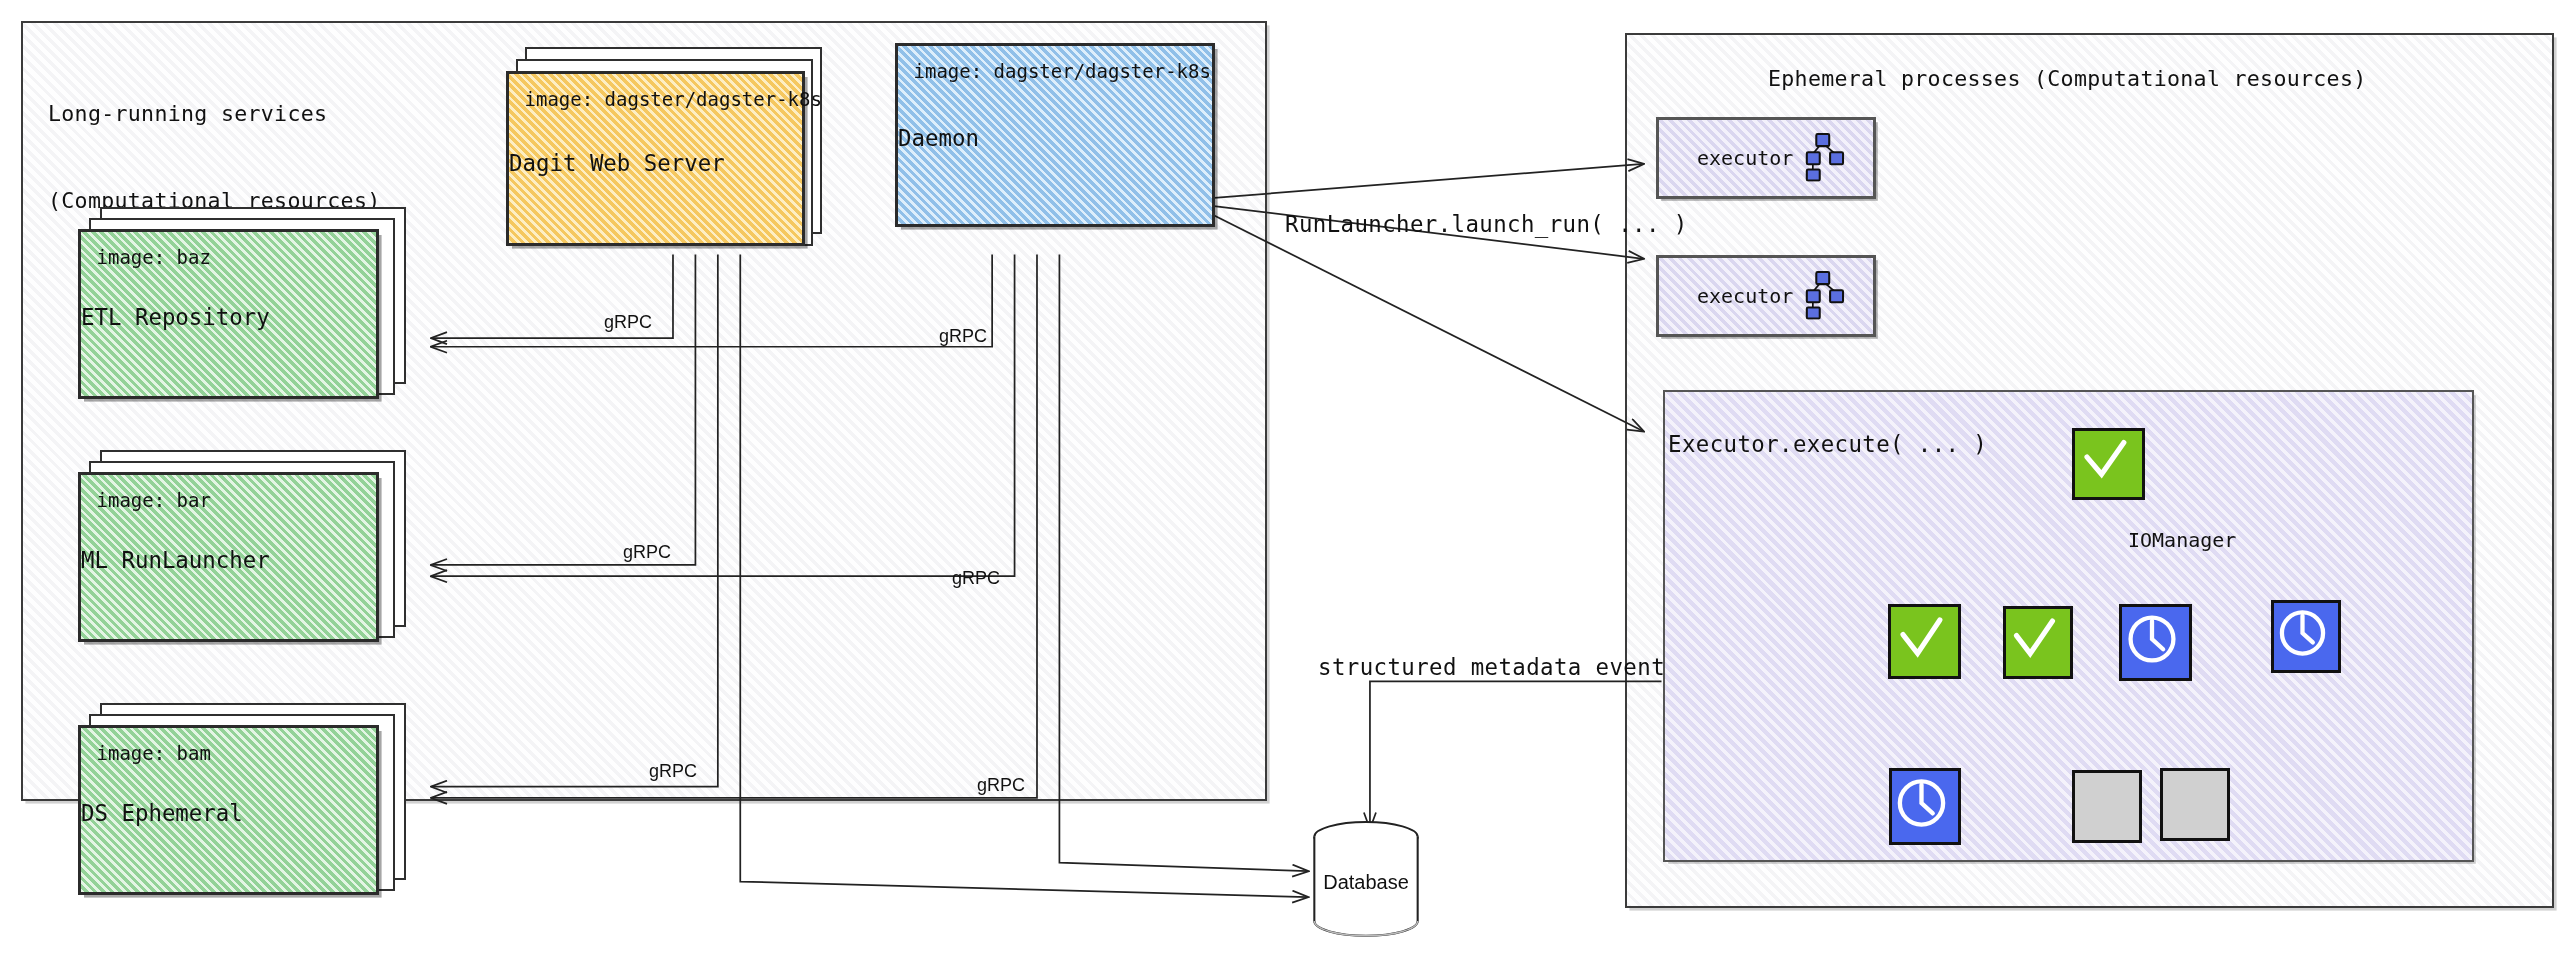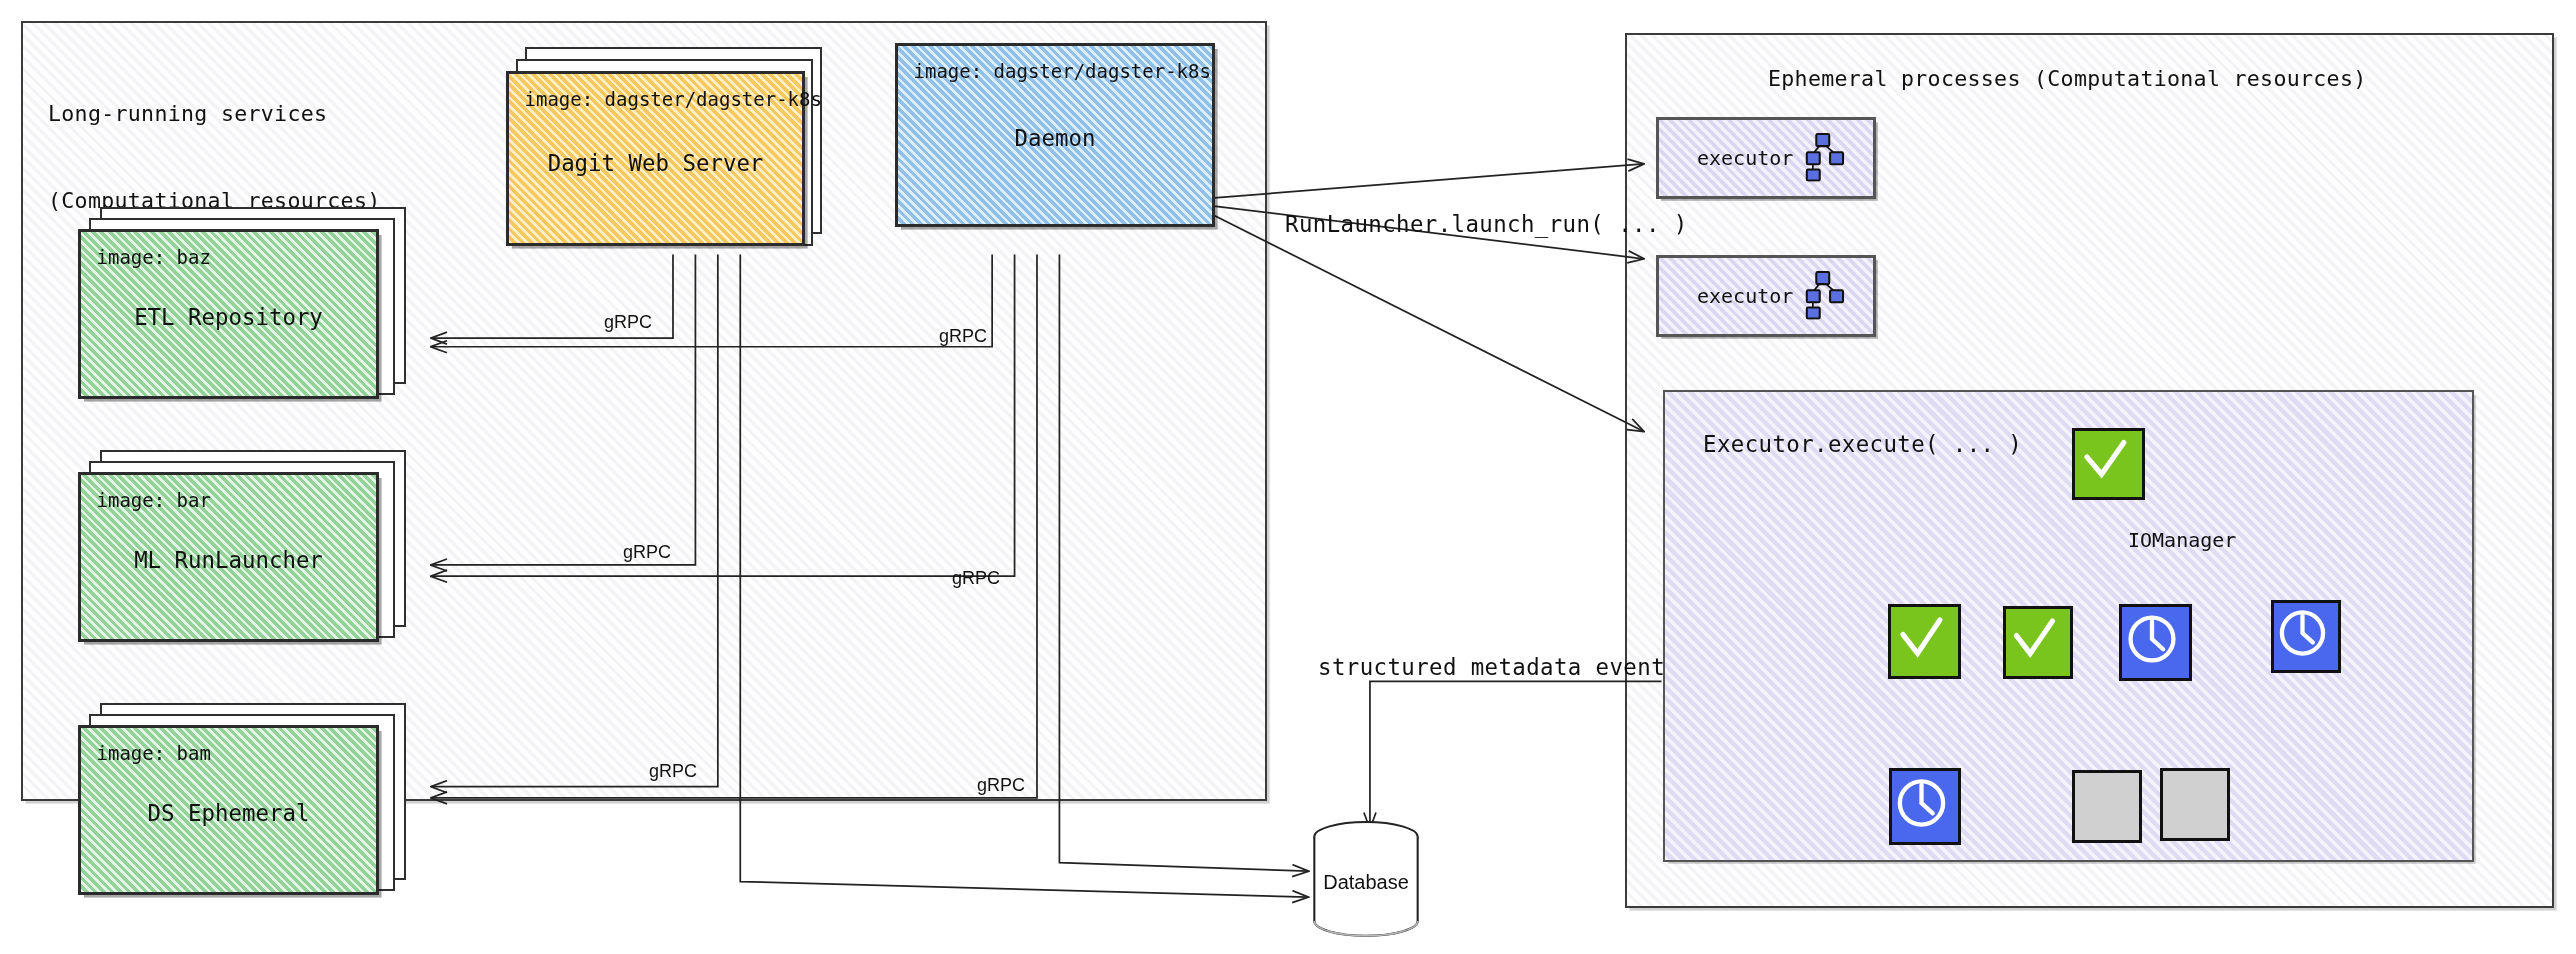--- a/index.html
+++ b/index.html
@@ -62,21 +62,21 @@
       rgba(120,175,225,.0) 0px, rgba(120,175,225,.0) 2.6px,
       rgba(125,180,228,.8) 2.6px, rgba(125,180,228,.8) 6px);
   }
   .hatch-lav{
     background-color:#f3f1fb;
     background-image:repeating-linear-gradient(45deg,
       rgba(190,185,225,.0) 0px, rgba(190,185,225,.0) 3.5px,
       rgba(198,193,230,.55) 3.5px, rgba(198,193,230,.55) 7px);
   }
   .card .t1{position:absolute;left:15.5px;top:14px;}
-  .card .t2{position:absolute;left:0;right:0;text-align:center;}
+  .card .t2{position:absolute;left:0;right:0;}
 
   
   .exec-card{
     position:absolute;border:3.5px solid #555;
     box-shadow:3.5px 3.5px 0 -1.7px rgba(0,0,0,.3);
     display:flex;align-items:center;
   }
   .exec-card .etxt{position:absolute;left:29px;top:50%;transform:translateY(-50%);}
   .exec-card .dagico{position:absolute;right:22.4px;top:50%;transform:translateY(-50%);}
 
@@ -250,21 +250,21 @@
           <rect x="3" y="24" width="15" height="14" rx="1.5"></rect>
           <rect x="30" y="24" width="15" height="14" rx="1.5"></rect>
           <rect x="3" y="44" width="15" height="13" rx="1.5"></rect>
         </g>
       </svg>
     </span>
   </div>
 
   <div class="subpanel" style="left:1663px;top:390px;width:807px;height:468px;"></div>
 
-  <div class="abs mono big-label" style="left:1703px;top:431px;">Executor.execute( ... )</div>
+  <div class="abs mono big-label" style="left:1668px;top:431px;">Executor.execute( ... )</div>
 
   <div class="abs mono exec-label" style="left:2119px;top:528px;">IOManager</div>
 
   <div class="op green" style="left:2072px;top:428px;width:67px;height:66px;">
     <svg width="60" height="59" viewBox="0 0 70 68">
       <path d="M14,30 L31,50 L57,13" fill="none" stroke="#fff" stroke-width="6" stroke-linecap="round"></path>
     </svg>
   </div>
 
   <div class="op green" style="left:1888px;top:604px;width:67px;height:69px;">

